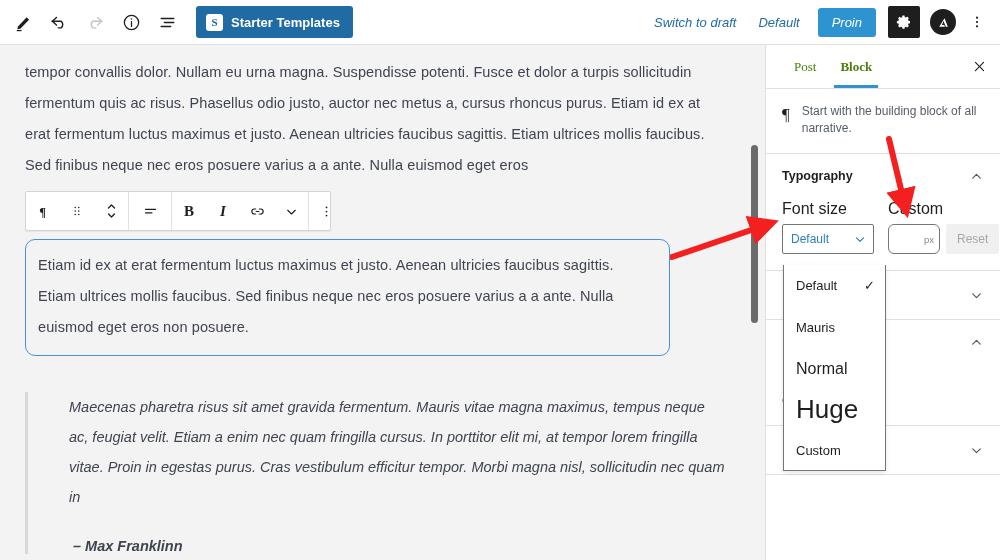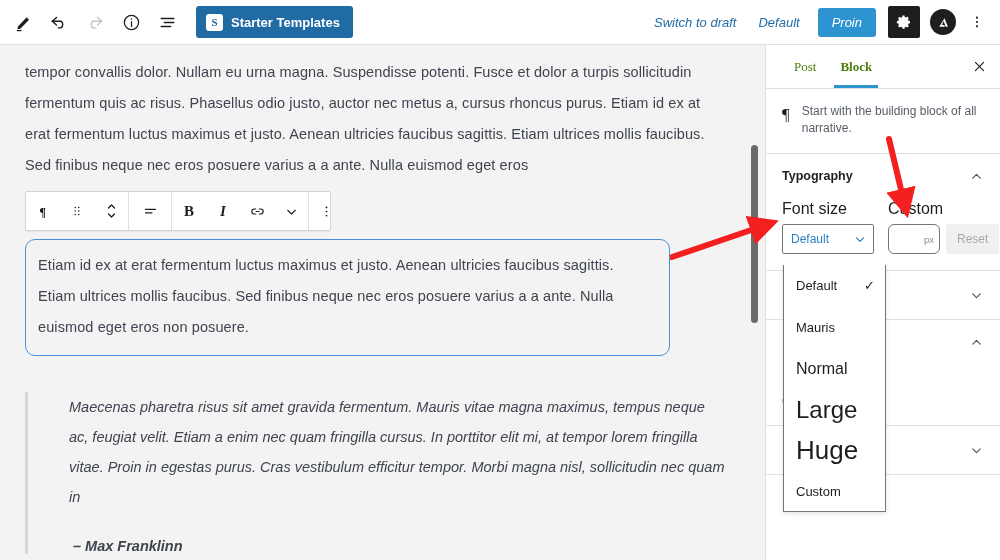--- a/index.html
+++ b/index.html
@@ -512,23 +512,20 @@
       <div class="fs-opt" style="height: 41px; font-size: 13px;">
         <span>Default</span>
         <span class="chk">✓</span>
       </div>
       <div class="fs-opt" style="height: 42px; font-size: 13px;">
         <span>Mauris</span>
       </div>
       <div class="fs-opt" style="height: 41px; font-size: 16px;">
         <span>Normal</span>
       </div>
-      <div class="fs-opt" style="height: 41px; font-size: 24px;">
-        <span>Large</span>
-      </div>
       <div class="fs-opt" style="height: 41px; font-size: 26px;">
         <span>Huge</span>
       </div>
       <div class="fs-opt" style="height: 40px; font-size: 13px;">
         <span>Custom</span>
       </div>
     </div>
 
   <svg class="arrow-svg" style="left:670px; top:205px;" width="110" height="75" viewBox="0 0 110 75">
     <defs>

